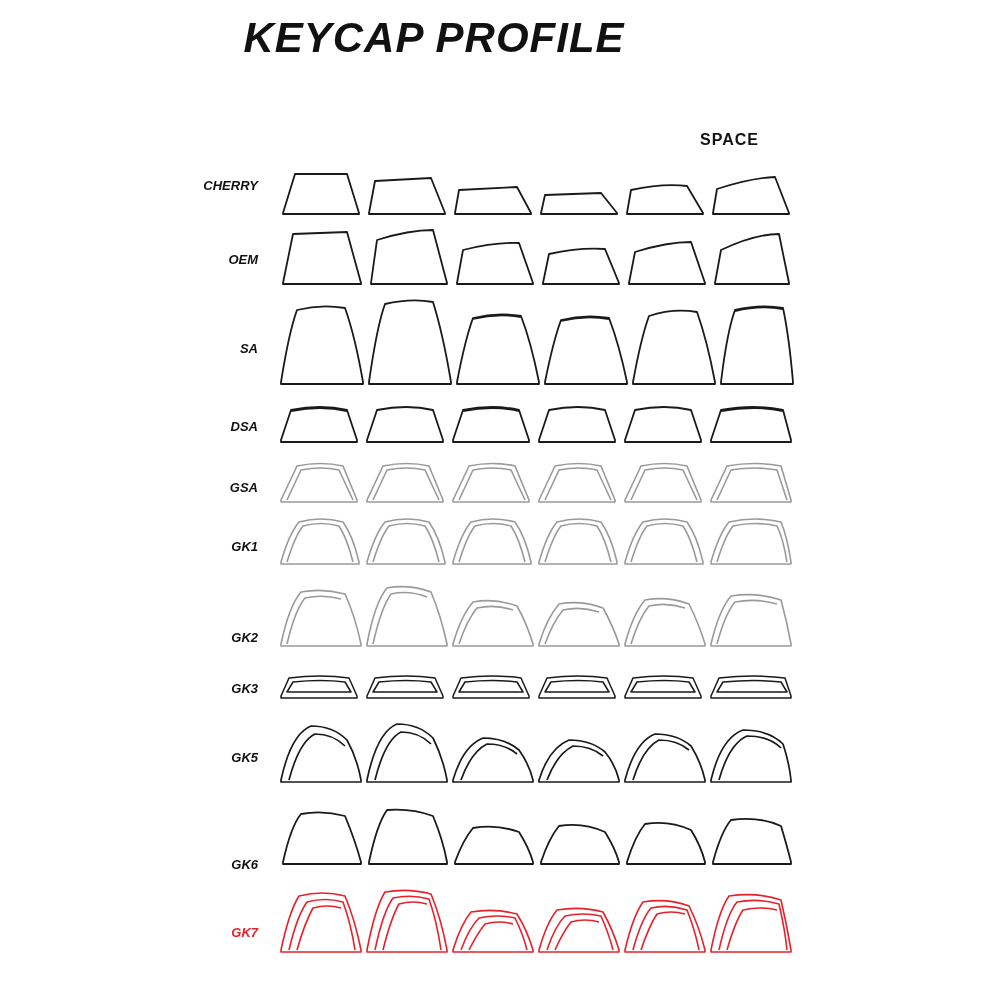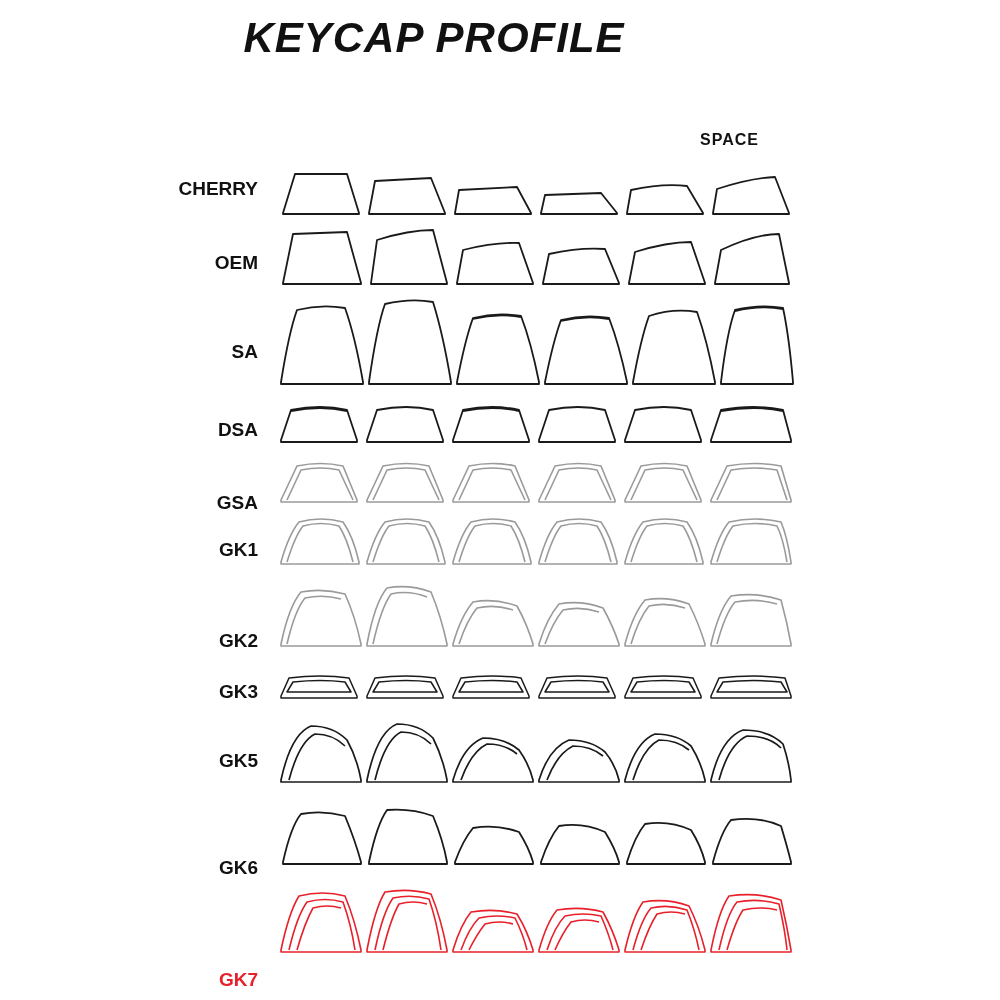--- a/index.html
+++ b/index.html
@@ -32,23 +32,24 @@
     left: 700px;
     top: 131px;
     font-size: 16px;
     font-weight: 700;
     letter-spacing: 1px;
   }
   .row-label {
     position: absolute;
     right: 0;
     text-align: center;
-    font-size: 19px;
+    font-size: 13px;
     font-weight: 700;
     white-space: nowrap;
+    font-style: italic;
   }
   .label-holder {
     position: absolute;
     left: 0;
     width: 258px;
   }
   .row-svg {
     position: absolute;
     left: 275px;
   }
@@ -66,39 +67,39 @@
 <div class="label-holder" style="top:252px;">
   <span class="row-label" style="top:0;">OEM</span>
 </div>
 <div class="label-holder" style="top:341px;">
   <span class="row-label" style="top:0;">SA</span>
 </div>
 <div class="label-holder" style="top:419px;">
   <span class="row-label" style="top:0;">DSA</span>
 </div>
 <div class="label-holder" style="top:480px;">
-  <span class="row-label" style="top:12px;">GSA</span>
+  <span class="row-label" style="top:0;">GSA</span>
 </div>
 <div class="label-holder" style="top:539px;">
   <span class="row-label" style="top:0;">GK1</span>
 </div>
 <div class="label-holder" style="top:630px;">
   <span class="row-label" style="top:0;margin-left:36px;">GK2</span>
 </div>
 <div class="label-holder" style="top:681px;">
   <span class="row-label" style="top:0;">GK3</span>
 </div>
 <div class="label-holder" style="top:750px;">
   <span class="row-label" style="top:0;">GK5</span>
 </div>
 <div class="label-holder" style="top:845px;">
   <span class="row-label" style="top:12px;margin-left:32px;">GK6</span>
 </div>
 <div class="label-holder" style="top:925px;">
-  <span class="row-label" style="top:0; color:#e8202a;margin-top:44px;">GK7</span>
+  <span class="row-label" style="top:0; color:#e8202a;">GK7</span>
 </div>
 
 <svg class="row-svg" style="top:162px;" width="520" height="58" viewBox="0 0 520 58">
   <g fill="none" stroke="#1a1a1a" stroke-width="1.8" stroke-linejoin="round">
     <path d="M8,52 L8,51 L20,12 L72,12 L84,51 L84,52 Z"></path>
     <path d="M94,52 L94,51 L100,19 L156,16 L170,51 L170,52 Z"></path>
     <path d="M180,52 L180,51 L184,28 L242,25 L256,51 L256,52 Z"></path>
     <path d="M266,52 L266,51 L270,33 L326,31 L342,51 L342,52 Z"></path>
     <path d="M352,52 L352,51 L356,28 Q388,21 412,24 L428,51 L428,52 Z"></path>
     <path d="M438,52 L438,51 L442,27 Q476,16 500,15 L514,51 L514,52 Z"></path>

